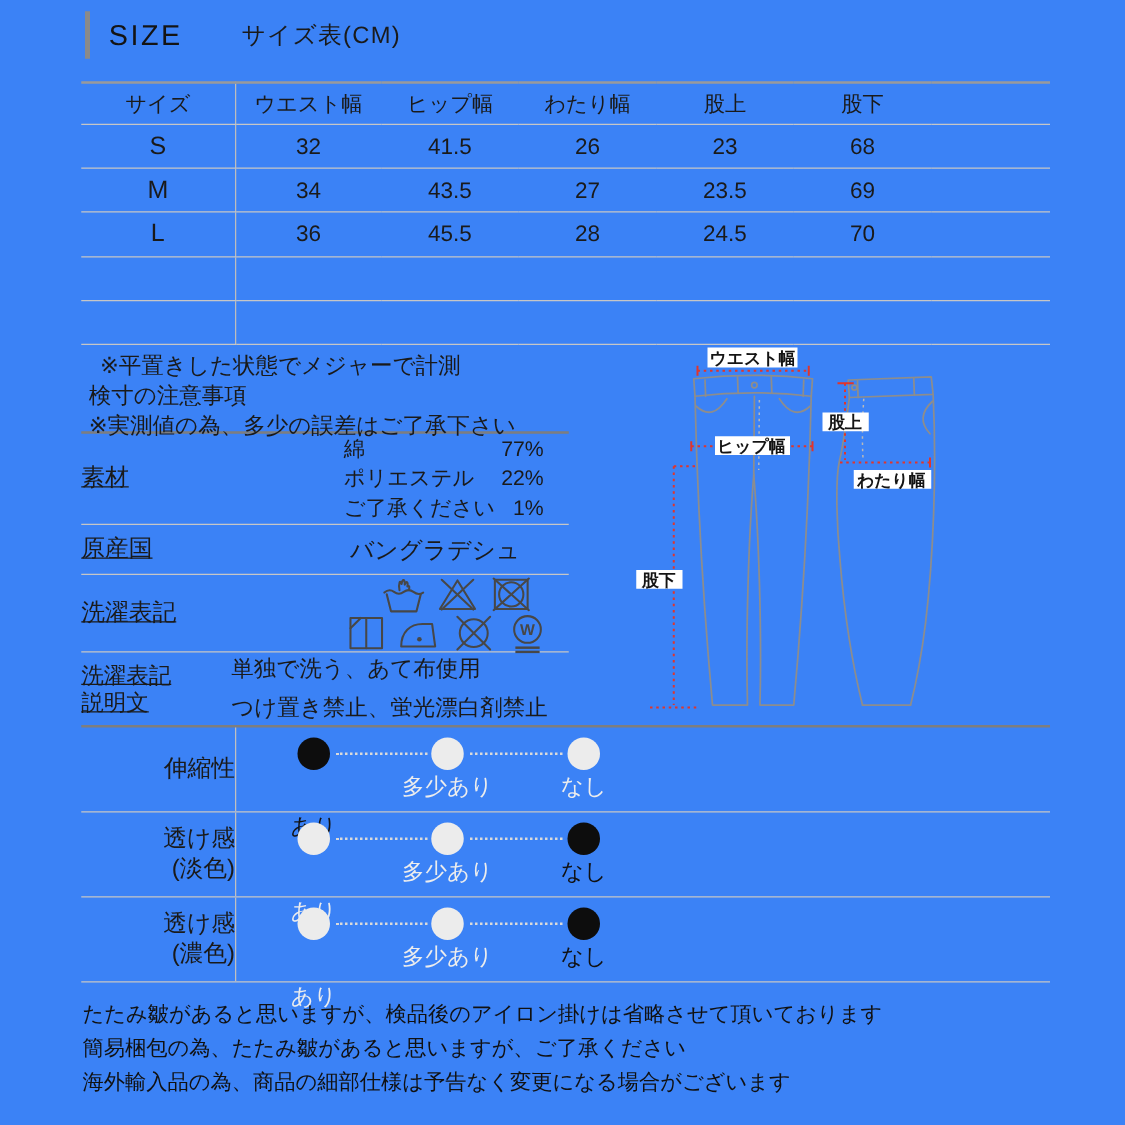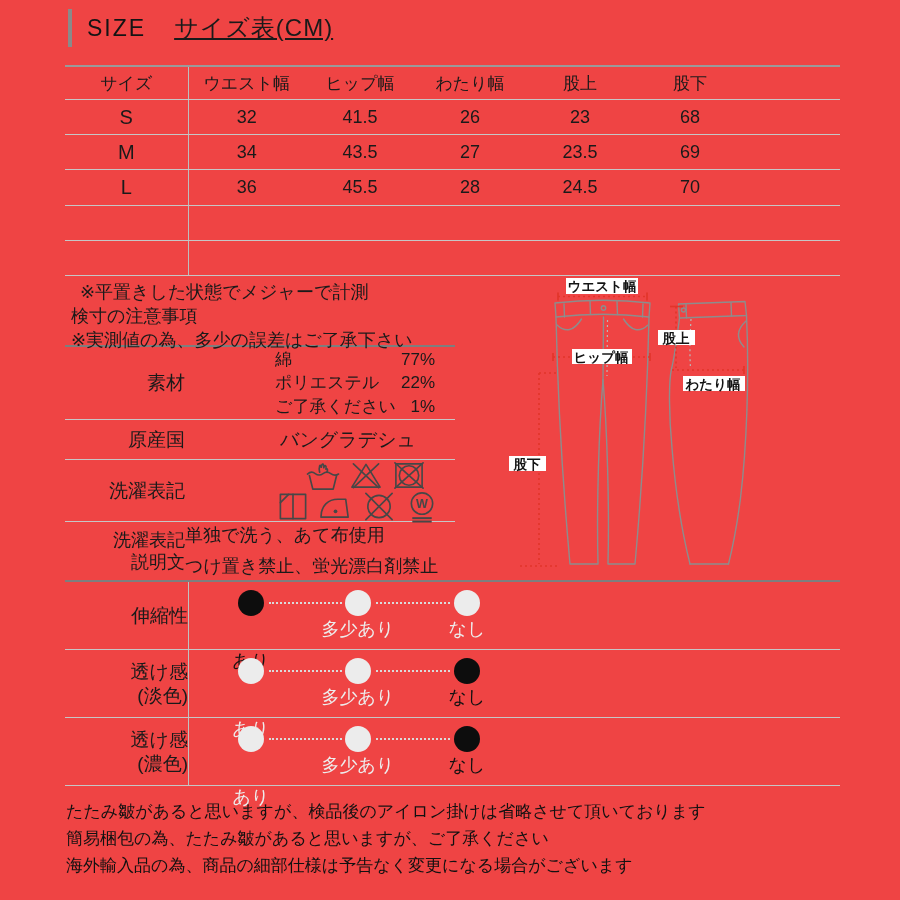--- a/index.html
+++ b/index.html
@@ -1,40 +1,40 @@
 <!DOCTYPE html>
 <html><head>
 <meta charset="utf-8">
 <style>
   html,body{margin:0;padding:0;background:#fff;}
-  .page{position:relative;width:900px;height:900px;background:#ef4444;overflow:hidden;
+  .page{position:relative;width:900px;height:900px;background:#3b82f6;overflow:hidden;
         font-family:"Liberation Sans","DejaVu Sans",sans-serif;color:#1a1a1a;}
 
   
   .hdr{position:absolute;left:68px;top:9px;display:flex;align-items:center;}
   .hdr-bar{width:4px;height:38px;background:#8a8a8a;margin-right:15px;}
   .hdr-size{font-size:23px;letter-spacing:2px;color:#141414;}
-  .hdr-title{font-size:24px;margin-left:28px;letter-spacing:1px;text-decoration:underline;}
+  .hdr-title{font-size:19px;margin-left:47px;letter-spacing:1px;}
 
   
   table.size-table{position:absolute;left:65px;top:65px;width:775px;border-collapse:collapse;
         table-layout:fixed;border-top:2px solid #9a9a9a;}
   .size-table th,.size-table td{border-bottom:1px solid #c6c6c6;text-align:center;font-weight:normal;
         padding:0;font-size:17px;height:32px;overflow:hidden;white-space:nowrap;}
   .size-table td{height:34px;font-size:18px;}
   .size-table .c0{border-right:1px solid #bdbdbd;}
   .size-table td.c0{font-size:20px;}
 
   
   .spec-left{position:absolute;left:65px;top:272px;width:390px;}
   .notes{box-sizing:border-box;height:75px;padding:9px 0 0 6px;border-bottom:2px solid #7e7e7e;
         font-size:18px;line-height:1.33;}
   .notes .indent{padding-left:9px;}
   .spec-row{display:flex;align-items:center;box-sizing:border-box;border-bottom:1px solid #c6c6c6;}
-  .spec-label{width:120px;text-align:right;font-size:19px;flex-shrink:0;line-height:1.25;}
+  .spec-label{width:120px;text-align:left;font-size:19px;flex-shrink:0;line-height:1.25;text-decoration:underline;}
   .row-material{height:73px;}
   .mat-list{flex:1;padding:0 20px 0 90px;}
   .mat-item{display:flex;justify-content:space-between;font-size:17px;line-height:1.38;}
   .row-origin{height:40px;}
   .origin-value{flex:1;text-align:center;padding-left:56px;font-size:19px;}
   .row-care{height:62px;}
   .care-icons{flex:1;display:flex;flex-direction:column;align-items:flex-end;padding-right:13px;}
   .icon-row{display:flex;gap:3px;}
   .icon-row.r1{margin-right:13px;margin-bottom:-2px;}
   .care-icon svg{display:block;}

